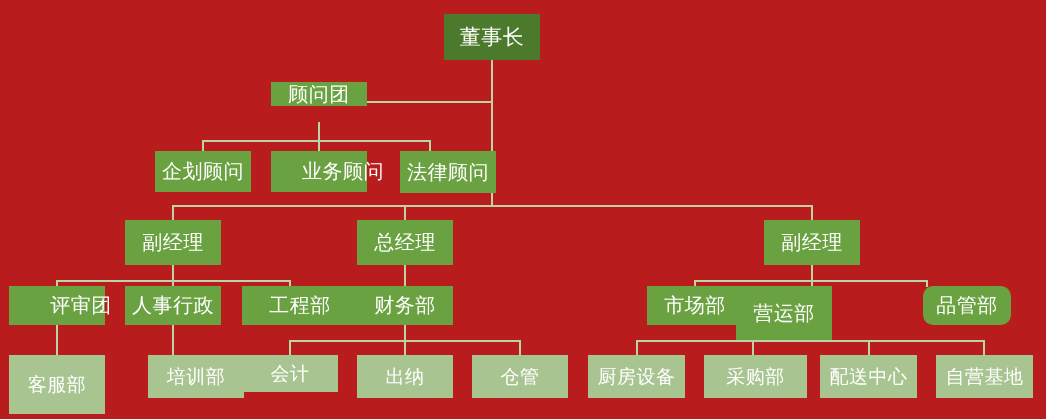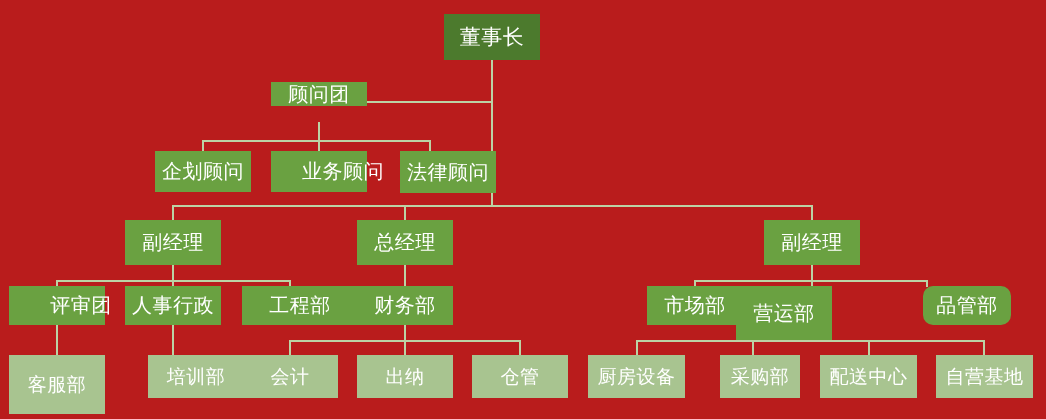--- a/index.html
+++ b/index.html
@@ -113,22 +113,22 @@
   <div class="node lvl-mid" style="left:125px; top:286px; width:96px; height:39px;">人事行政</div>
   <div class="node lvl-mid" style="left:242px; top:286px; width:116px; height:39px;">工程部</div>
   <div class="node lvl-mid" style="left:357px; top:286px; width:96px; height:39px;">财务部</div>
 
   <div class="node lvl-mid" style="left:647px; top:286px; width:96px; height:39px;">市场部</div>
   <div class="node lvl-mid" style="left:736px; top:286px; width:96px; height:54px;">营运部</div>
   <div class="node lvl-mid" style="left:923px; top:286px; width:88px; height:39px;border-radius:10px;">品管部</div>
 
   <div class="node lvl-leaf" style="left:9px; top:355px; width:96px; height:59px;">客服部</div>
   <div class="node lvl-leaf" style="left:125px; top:355px; width:96px; height:43px;margin-left:23px;">培训部</div>
-  <div class="node lvl-leaf" style="left:242px; top:355px; width:96px; height:43px;">会计</div>
+  <div class="node lvl-leaf" style="left:242px; top:355px; width:96px; height:37px;">会计</div>
   <div class="node lvl-leaf" style="left:357px; top:355px; width:96px; height:43px;">出纳</div>
   <div class="node lvl-leaf" style="left:472px; top:355px; width:96px; height:43px;">仓管</div>
 
   <div class="node lvl-leaf" style="left:588px; top:355px; width:97px; height:43px;">厨房设备</div>
-  <div class="node lvl-leaf" style="left:720px; top:355px; width:80px; height:43px;">采购部</div>
+  <div class="node lvl-leaf" style="left:704px; top:355px; width:103px; height:43px;">采购部</div>
   <div class="node lvl-leaf" style="left:936px; top:355px; width:97px; height:43px;">自营基地</div>
   <div class="node lvl-leaf" style="left:820px; top:355px; width:97px; height:43px;">配送中心</div>
 
 </div>
 
 </body></html>

